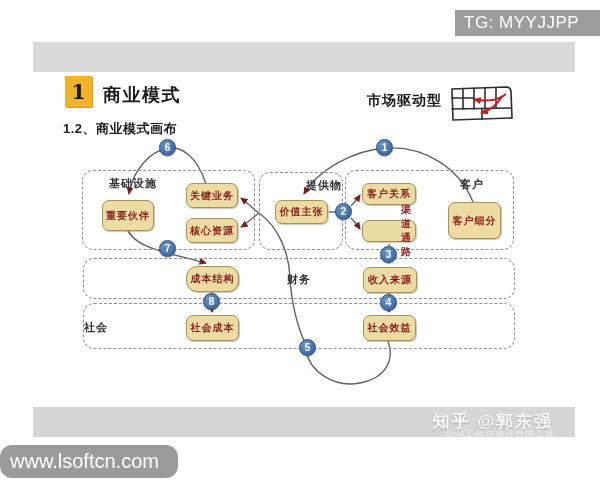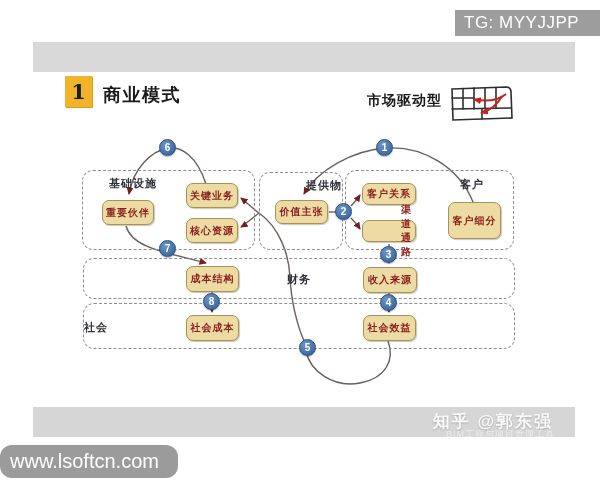--- a/index.html
+++ b/index.html
@@ -43,28 +43,28 @@
   .r-fin{left:83px;top:258px;width:430px;height:39px;}
   .r-fin .rlabel{left:0;right:0;top:13px;text-align:center;}
   .r-soc{left:83px;top:303px;width:430px;height:44px;}
   .r-soc .rlabel{left:0;right:0;top:16px;text-align:left;}
 
   
   .bx{position:absolute;background:#ecdca3;border:1.4px solid #a6935b;border-radius:7px;
       color:#8b1e1e;font-weight:bold;font-size:10px;display:flex;align-items:center;
       justify-content:center;letter-spacing:1px;box-sizing:border-box;
       box-shadow:1px 1px 1px rgba(110,95,50,.35);}
-  .b-kp{left:102px;top:200px;width:52px;height:25px;}
+  .b-kp{left:102px;top:200px;width:52px;height:31px;}
   .b-ka{left:186px;top:183px;width:52px;height:25px;}
   .b-cr{left:186px;top:218px;width:52px;height:25px;}
   .b-vp{left:275px;top:200px;width:53px;height:24px;}
   .b-crel{left:362px;top:183px;width:54px;height:22px;}
   .b-ch{left:362px;top:220px;width:54px;height:22px;padding-left:38px;}
   .b-cs{left:448px;top:202px;width:53px;height:37px;}
-  .b-cost{left:186px;top:266px;width:53px;height:26px;}
+  .b-cost{left:186px;top:266px;width:53px;height:26px;border-radius:11px;}
   .b-rev{left:363px;top:267px;width:54px;height:26px;}
   .b-scost{left:186px;top:315px;width:53px;height:26px;}
   .b-sben{left:363px;top:315px;width:53px;height:26px;}
 
   
   .st{position:absolute;width:17px;height:17px;border-radius:50%;
       background:radial-gradient(circle at 35% 30%,#6d94c4,#2f5e95);
       border:1px solid #274f80;color:#fff;font-size:10px;font-weight:bold;
       display:flex;align-items:center;justify-content:center;box-sizing:border-box;
       box-shadow:0 1px 1px rgba(0,0,0,.3);}
@@ -101,20 +101,21 @@
       <marker id="rah" markerUnits="userSpaceOnUse" markerWidth="9" markerHeight="9" refX="7" refY="3.5" orient="auto">
         <path d="M0,0 L8,3.5 L0,7 Z" fill="#c32222"></path>
       </marker>
     </defs>
     <g fill="none" stroke="#c32222" stroke-width="2">
       <path d="M56,9 C49,15 38,17 24,14.5" marker-end="url(#rah)"></path>
       <path d="M52,11 C48,19 41,25 31,28" marker-end="url(#rah)"></path>
     </g>
   </svg>
 
+  <div class="subtitle">1.2、商业模式画布</div>
 
   <svg class="flows" width="600" height="480" viewBox="0 0 600 480">
     <defs>
       <marker id="ah" markerUnits="userSpaceOnUse" markerWidth="9" markerHeight="9" refX="6.5" refY="3.5" orient="auto">
         <path d="M0,0 L7.5,3.5 L0,7 Z" fill="#7a1c1c"></path>
       </marker>
     </defs>
     <g fill="none" stroke="#6b5e5e" stroke-width="1.4">
       <path d="M473,202 C459,167 423,146 387,148 C352,150 317,171 304,194" marker-end="url(#ah)"></path>
       <path d="M329,212 L336,212"></path>

